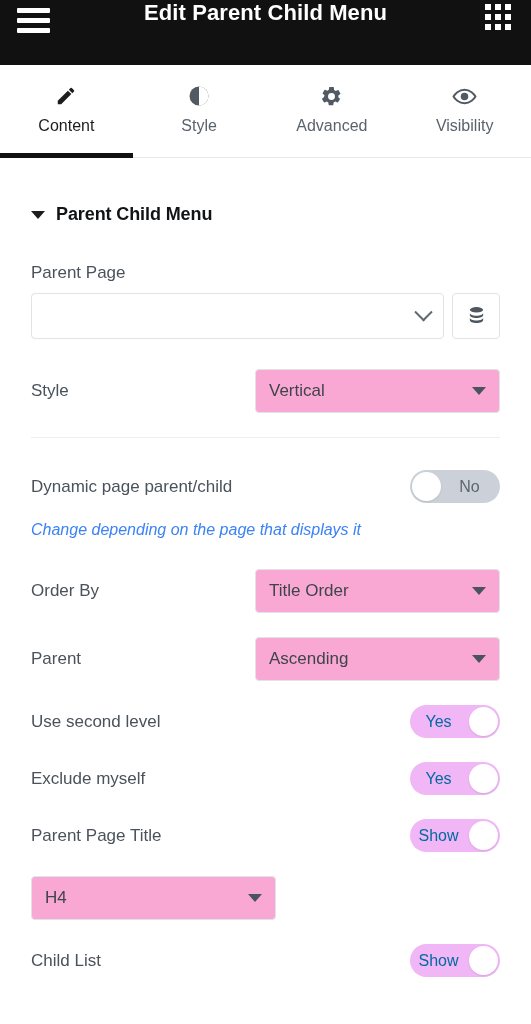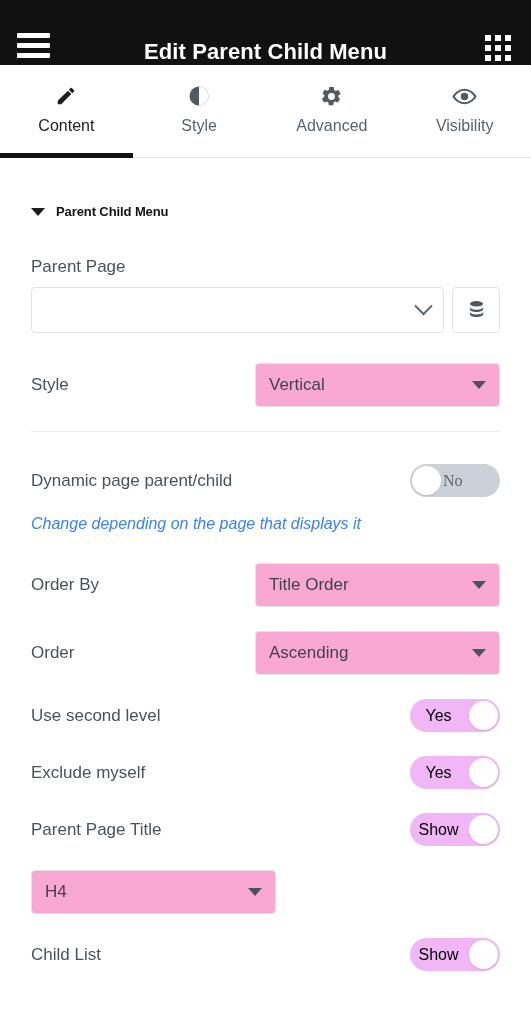--- a/index.html
+++ b/index.html
@@ -22,21 +22,21 @@
     height: 1024px;
     position: relative;
     background: #ffffff;
   }
 
   
   .topbar {
     height: 65px;
     background: #111111;
     display: flex;
-    align-items: flex-end;
+    align-items: flex-start;
     justify-content: space-between;
     padding: 0 16px 0 14px;
     position: relative;
     text-decoration: underline;
   }
 
   .hamburger {
     width: 40px;
     height: 40px;
     display: flex;
@@ -142,21 +142,21 @@
     margin-top: 46px;
     cursor: pointer;
   }
   .caret-down {
     width: 0; height: 0;
     border-left: 7px solid transparent;
     border-right: 7px solid transparent;
     border-top: 8px solid #1b1d1f;
   }
   .section-title {
-    font-size: 13px;
+    font-size: 18px;
     font-weight: bold;
     color: #111315;
     letter-spacing: -0.1px;
   }
 
   .field-label-block {
     font-size: 17px;
     color: #4a525b;
     margin-top: 38px;
   }
@@ -277,33 +277,32 @@
   }
 
   .toggle.on {
     background: #f0b6f6;
   }
   .toggle.on .knob { right: 2px; }
   .toggle.on .tg-text {
     left: 0;
     right: 33px;
     text-align: center;
-    color: #000000;
+    color: #0369a1;
   }
 
   .toggle.off {
     background: #ccd1d9;
   }
   .toggle.off .knob { left: 2px; }
   .toggle.off .tg-text {
     left: 33px;
     right: 4px;
-    text-align: left;
+    text-align: center;
     color: #5e666f;
-    font-family: Liberation Serif, serif;
   }
   .mt-32 { margin-top: 32px; gap: 40px; }
   .mt-30 { margin-top: 30px; }
   .mt-24 { margin-top: 24px; }
   .mt-18 { margin-top: 18px; }
 </style>
 </head>
 <body>
 
 <div class="app">
@@ -412,21 +411,21 @@
 
     <div class="row mt-30">
       <span class="row-label">Order By</span>
       <div class="select select-sm">
         <span>Title Order</span>
         <span class="caret"></span>
       </div>
     </div>
 
     <div class="row mt-24">
-      <span class="row-label">Order</span>
+      <span class="row-label">Parent</span>
       <div class="select select-sm">
         <span>Ascending</span>
         <span class="caret"></span>
       </div>
     </div>
 
     <div class="row mt-24">
       <span class="row-label">Use second level</span>
       <div class="toggle on">
         <span class="tg-text">Yes</span>

